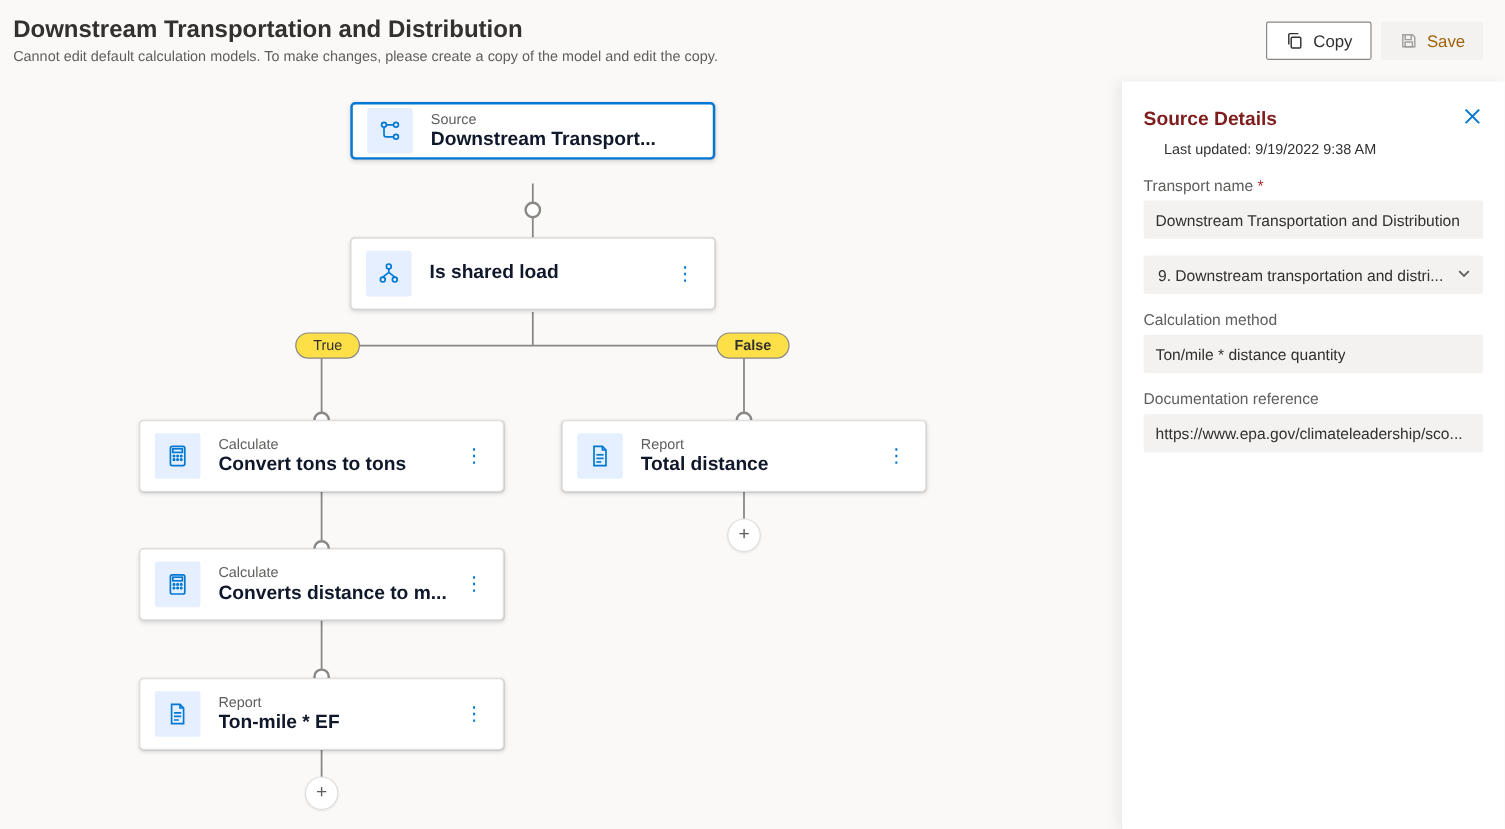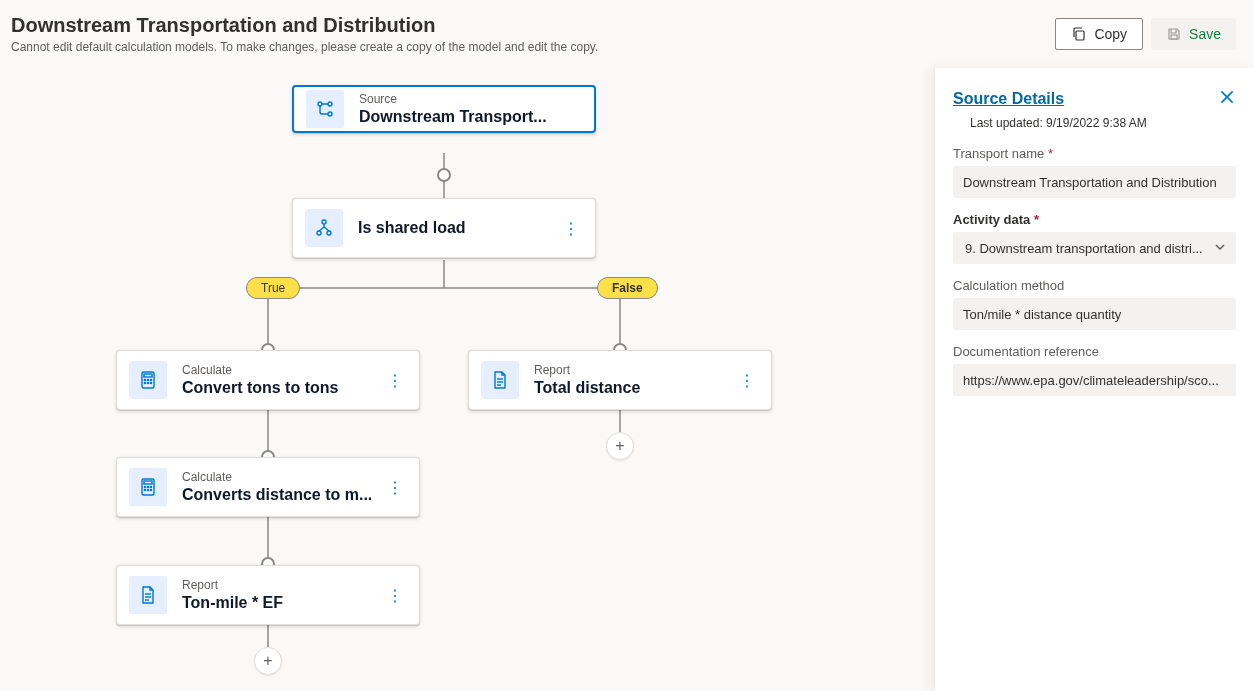--- a/index.html
+++ b/index.html
@@ -45,21 +45,21 @@
       border: 1px solid #8a8886;
       background: #fff;
       font-size: 14px;
       color: #323130;
       cursor: pointer;
       border-radius: 2px;
     }
     .btn.disabled {
       background: #f3f2f1;
       border: none;
-      color: #15803d;
+      color: #a16207;
       cursor: not-allowed;
     }
     .btn svg {
       width: 16px;
       height: 16px;
     }
 
     
     .canvas {
       position: absolute;
@@ -196,22 +196,21 @@
     }
     .panel-header {
       display: flex;
       justify-content: space-between;
       align-items: center;
       margin-bottom: 6px;
     }
     .panel-header h2 {
       font-size: 16px;
       font-weight: 600;
-      color: #0369a1;
-      text-decoration: underline;
+      color: #7f1d1d;
     }
     .close-x {
       color: #0078d4;
       cursor: pointer;
     }
     .close-x svg {
       width: 18px;
       height: 18px;
     }
     .panel-sub {
@@ -443,21 +442,20 @@
       </svg>
     </div>
   </div>
   <div class="panel-sub">Last updated: 9/19/2022 9:38 AM</div>
 
   <div class="field-label"><span>Transport name</span> <span class="req">*</span></div>
   <div class="field-input">
       <span>Downstream Transportation and Distribution</span>
     </div>
 
-  <div class="field-label strong"><span>Activity data</span> <span class="req">*</span></div>
   <div class="field-input select">
     <span>9. Downstream transportation and distri...</span>
     <span class="chev">
       <svg width="12" height="12" viewBox="0 0 12 12" fill="none" stroke="#605e5c" stroke-width="1.5">
           <path d="M2 4l4 4 4-4"></path>
         </svg>
     </span>
   </div>
 
   <div class="field-label">Calculation method</div>

